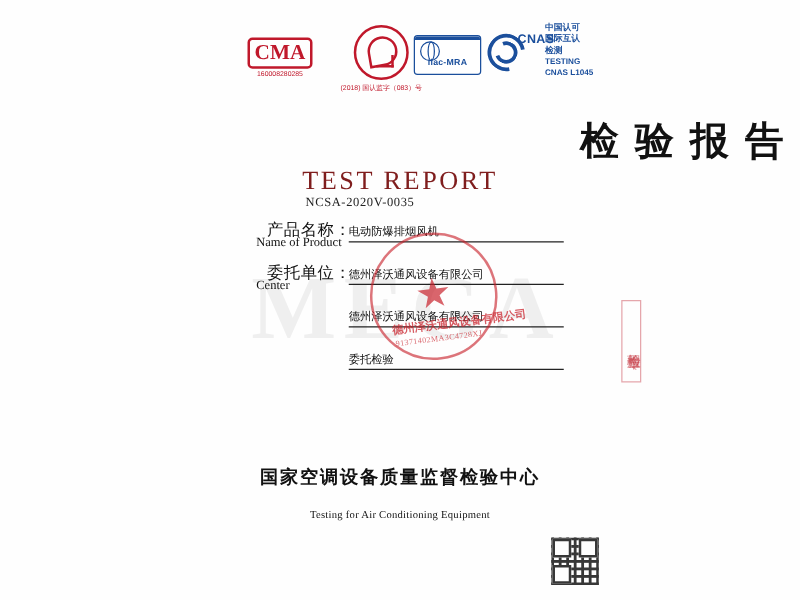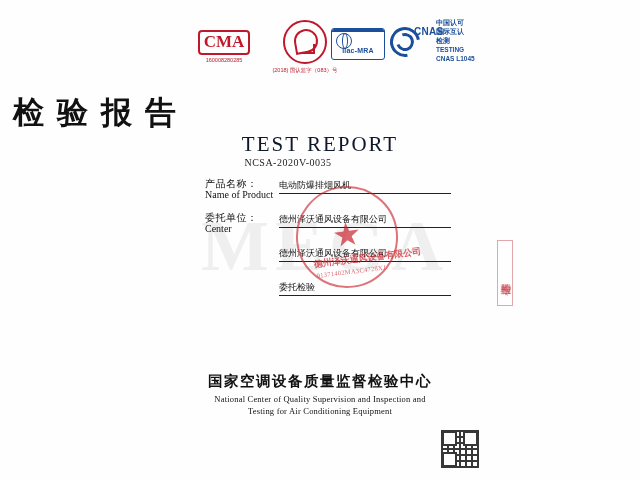--- a/index.html
+++ b/index.html
@@ -176,37 +176,37 @@
     font-weight: bold;
     white-space: nowrap;
   }
   .cnastext-line.cn { font-size: 7px; }
 
   
   .title-cn {
     position: absolute;
     left: 0; top: 92px;
     width: 640px;
-    text-align: left;
+    text-align: right;
     font-family: "Liberation Serif", serif;
     font-size: 31px;
     font-weight: bold;
     letter-spacing: 13px;
     text-indent: 13px;
     color: #111111;
   }
   .title-en {
     position: absolute;
     left: 0; top: 132px;
     width: 640px;
     text-align: center;
     font-family: "Liberation Serif", serif;
     font-size: 21px;
     letter-spacing: 2px;
-    color: #0f172a;
+    color: #7f1d1d;
   }
   .report-no {
     position: absolute;
     left: 0; top: 157px;
     width: 576px;
     text-align: center;
     font-family: "Liberation Serif", serif;
     font-size: 10px;
     letter-spacing: 0.5px;
     color: #222222;
@@ -224,25 +224,26 @@
     height: 34px;
   }
   .field-labels {
     position: absolute;
     left: 0;
     top: 0;
     width: 76px;
   }
   .label-cn {
     font-family: "Liberation Serif", serif;
-    font-size: 10px;
+    font-size: 13px;
     color: #111111;
     letter-spacing: 0.5px;
     line-height: 12px;
     white-space: nowrap;
+    text-align: right;
   }
   .label-en {
     font-family: "Liberation Serif", serif;
     font-size: 10px;
     color: #111111;
     line-height: 10px;
     white-space: nowrap;
   }
   .field-value {
     position: absolute;
@@ -483,21 +484,20 @@
     <div class="seal-star"></div>
     <div class="seal-arc-top">
       <span style="transform: rotate(-115deg) translate(0,-40px) rotate(115deg);">德州泽沃通风设备有限公司</span>
     </div>
     <div class="seal-bottom">91371402MA3C4728XJ</div>
   </div>
 
   <div class="side-stamp">检验专用章</div>
 
   <div class="footer-cn">国家空调设备质量监督检验中心</div>
-  <div class="footer-en1">National Center of Quality Supervision and Inspection and</div>
   <div class="footer-en2">Testing for Air Conditioning Equipment</div>
 
   <div class="qr">
     <div class="qr-corner qr-c1"></div>
     <div class="qr-corner qr-c2"></div>
     <div class="qr-corner qr-c3"></div>
   </div>
 
 </div>
 

